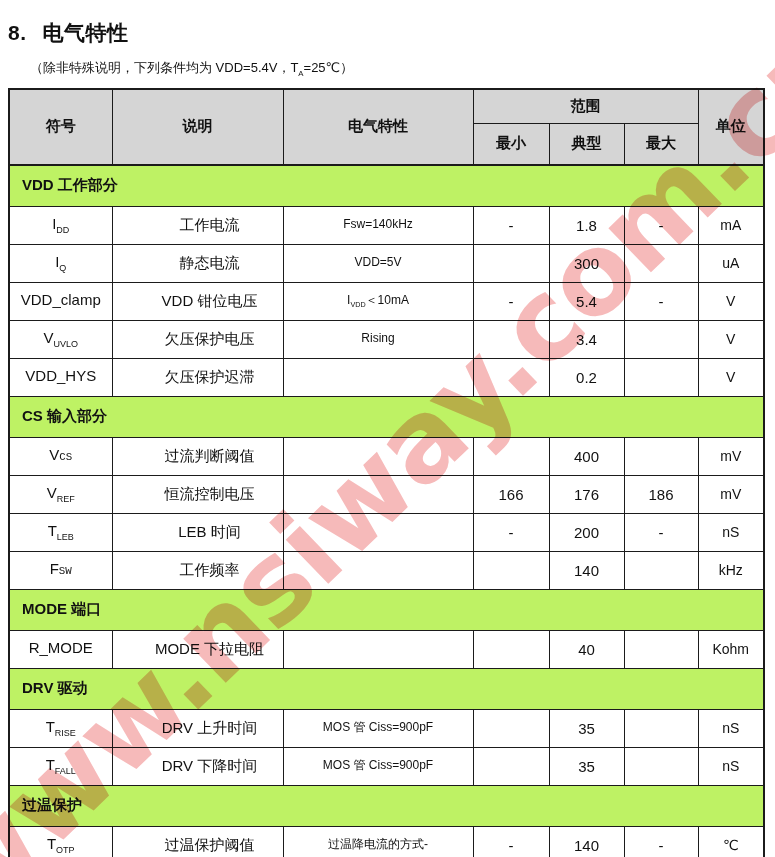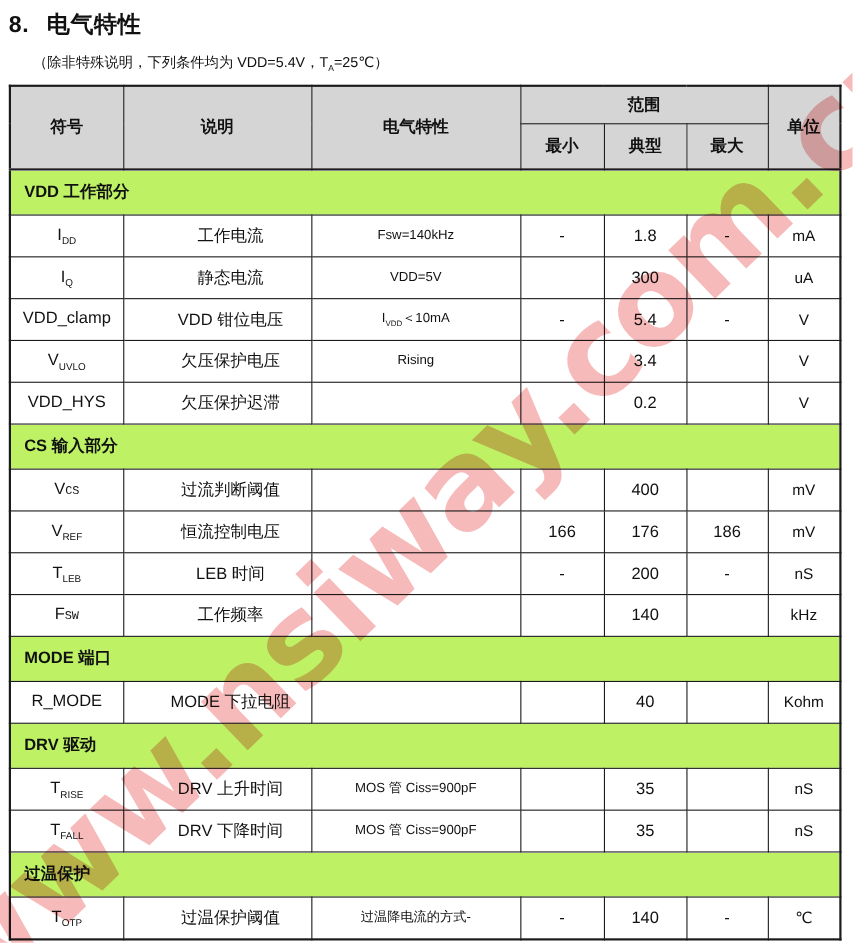--- a/index.html
+++ b/index.html
@@ -6,21 +6,21 @@
     --watermark: #ef8181;
     --header_bg: #d5d5d5;
     --border: #1b1b1b;
     --text: #111111;
   }
   html,body { margin:0; padding:0; }
   body {
     width:775px; height:857px; background:#ffffff; position:relative; overflow:hidden;
     font-family:"Liberation Sans","DejaVu Sans",sans-serif; color:var(--text);
   }
-  .page-title { padding:8px 0 0 8px; font-size:21px; font-weight:bold; letter-spacing:0.5px; }
+  .page-title { padding:19px 0 0 8px; font-size:21px; font-weight:bold; letter-spacing:0.5px; }
   .page-title .num { display:inline-block; margin-right:16px; }
   .cond-note { margin:12px 0 10px 30px; font-size:13px; }
   sub { font-size:0.6em; }
   .sc { font-size:0.72em;font-family:Liberation Mono, monospace; }
 
   table.spec {
     border-collapse:collapse; table-layout:fixed;
     margin-left:8px; margin-top:2px; width:755px;
     border:2px solid var(--border);
   }

